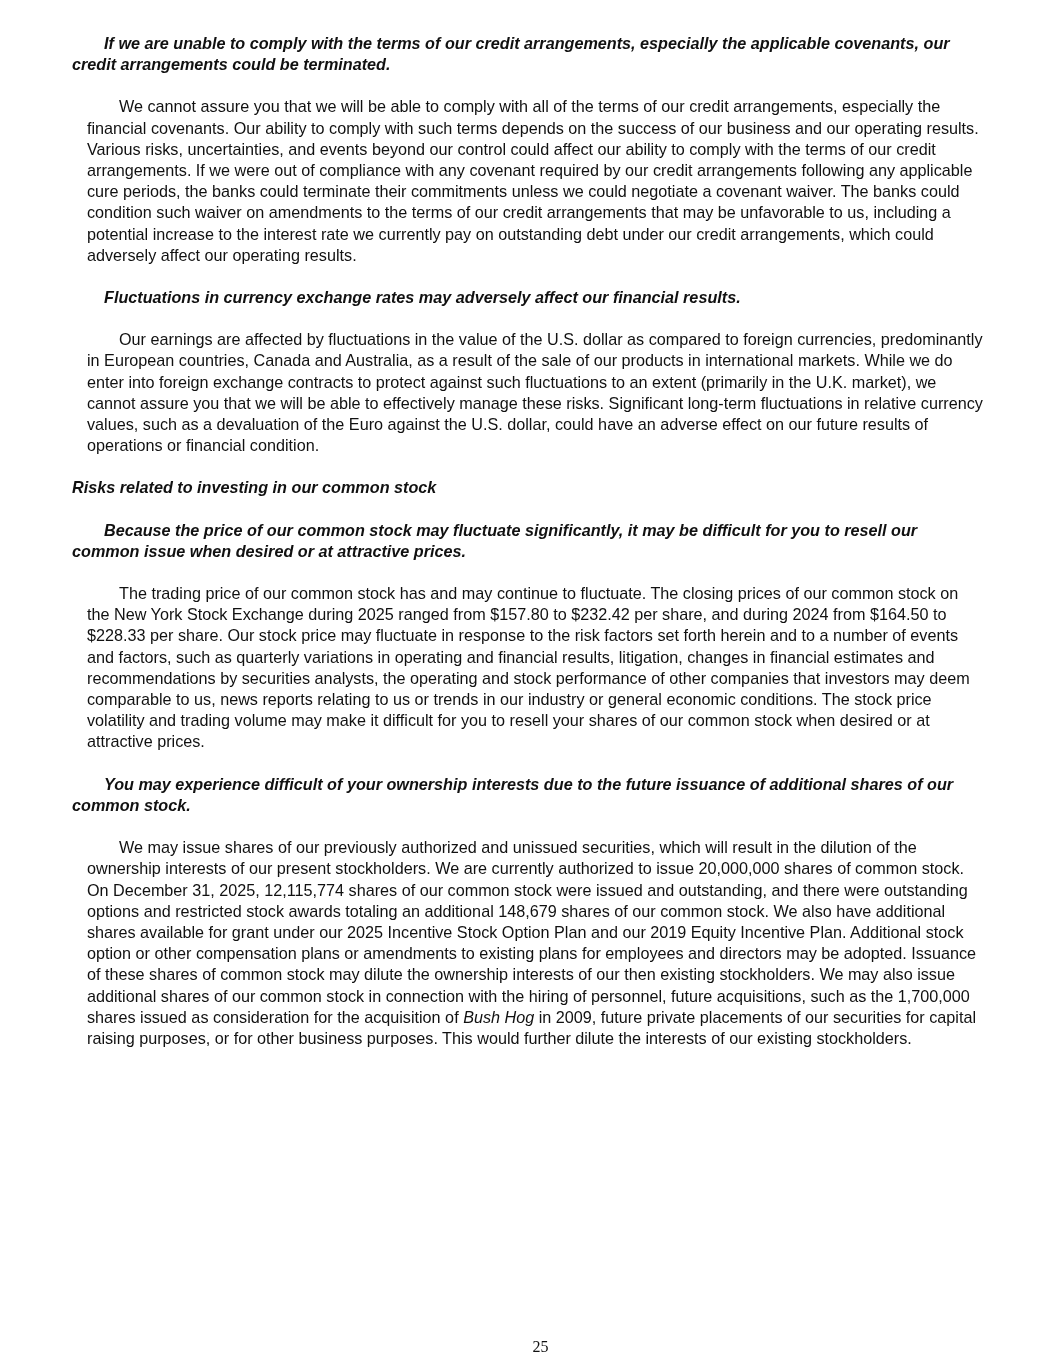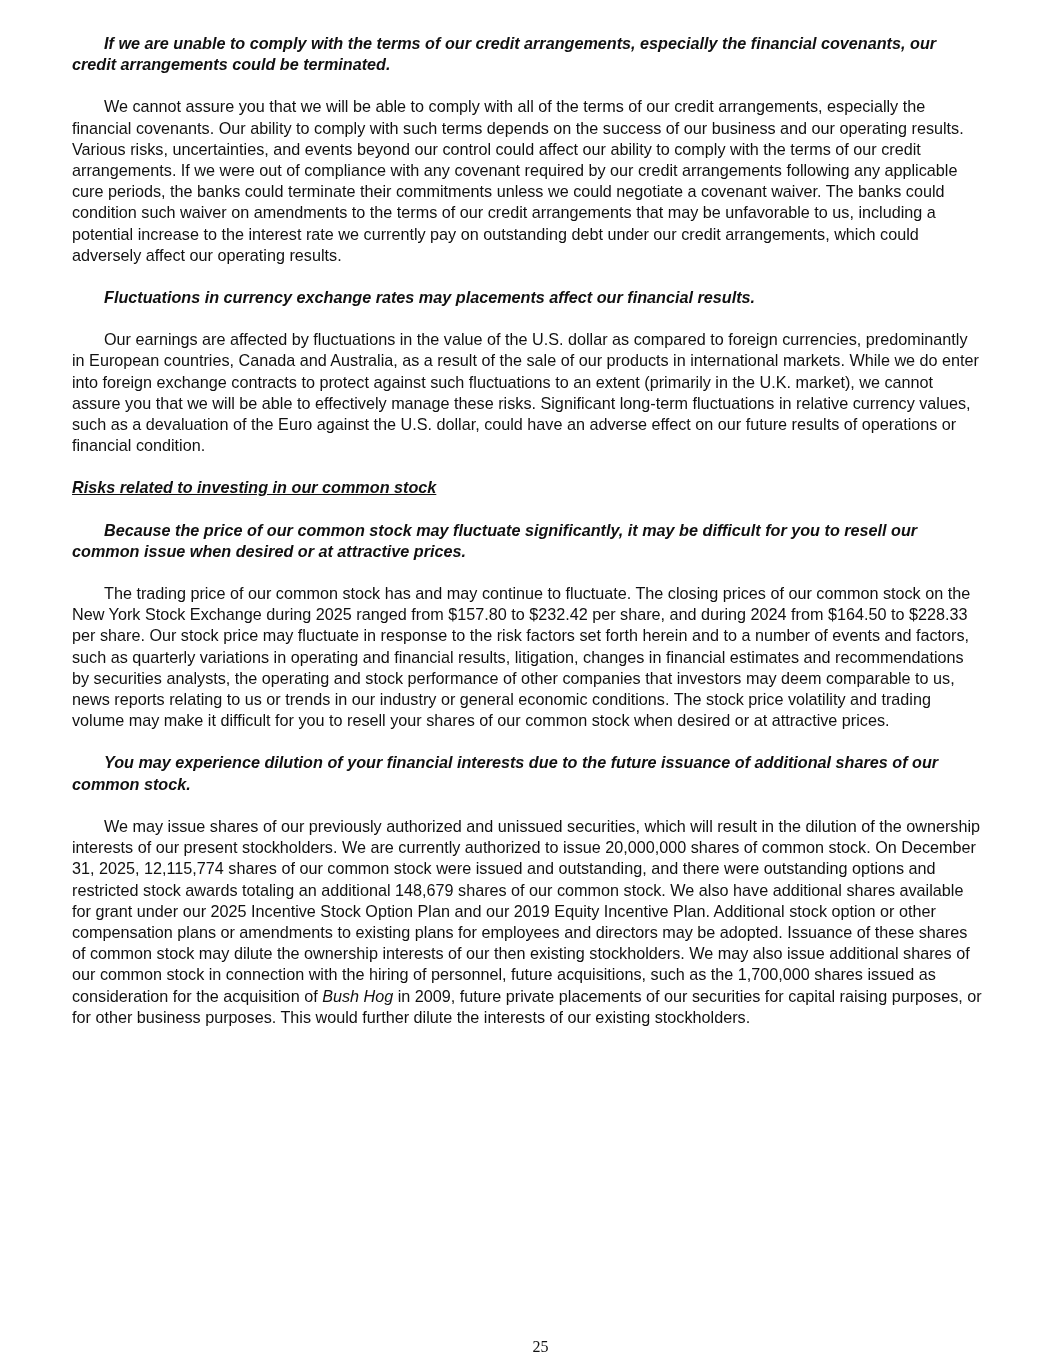--- a/index.html
+++ b/index.html
@@ -7,42 +7,42 @@
   .page {
     position: absolute; left: 72px; top: 33px; width: 912px;
     font-family: "Liberation Sans", sans-serif; font-size: 16.2px;
     line-height: 21.2px; color: #111111;
   }
   .heading {
     font-weight: bold; font-style: italic; margin: 0 0 21px 0;
     text-indent: 32px;
   }
   .section-heading {
-    font-weight: bold; font-style: italic; margin: 12px 0 21px 0; text-decoration: underline;
+    font-weight: bold; font-style: italic; margin: 12px 0 21px 0;
   }
-  p.body { margin: 0 0 21px 0; text-indent: 32px; }
+  p.body { margin: 0 0 21px 15px; text-indent: 32px; }
   .page-number {
     position: absolute; left: 0; width: 1055px; top: 1338px;
     text-align: center; font-family: "Liberation Serif", serif;
     font-size: 16px; color: #111; padding-left: 13px;
   }
   em { font-style: italic; text-align: right; }
 </style>
 </head>
 <body>
 
 <div class="page">
-  <p class="heading">If we are unable to comply with the terms of our credit arrangements, especially the financial covenants, our credit arrangements could be terminated.</p>
+  <p class="heading">If we are unable to comply with the terms of our credit arrangements, especially the applicable covenants, our credit arrangements could be terminated.</p>
   <p class="body">We cannot assure you that we will be able to comply with all of the terms of our credit arrangements, especially the financial covenants. Our ability to comply with such terms depends on the success of our business and our operating results. Various risks, uncertainties, and events beyond our control could affect our ability to comply with the terms of our credit arrangements. If we were out of compliance with any covenant required by our credit arrangements following any applicable cure periods, the banks could terminate their commitments unless we could negotiate a covenant waiver. The banks could condition such waiver on amendments to the terms of our credit arrangements that may be unfavorable to us, including a potential increase to the interest rate we currently pay on outstanding debt under our credit arrangements, which could adversely affect our operating results.</p>
 
-  <p class="heading">Fluctuations in currency exchange rates may placements affect our financial results.</p>
+  <p class="heading">Fluctuations in currency exchange rates may adversely affect our financial results.</p>
   <p class="body">Our earnings are affected by fluctuations in the value of the U.S. dollar as compared to foreign currencies, predominantly in European countries, Canada and Australia, as a result of the sale of our products in international markets. While we do enter into foreign exchange contracts to protect against such fluctuations to an extent (primarily in the U.K. market), we cannot assure you that we will be able to effectively manage these risks. Significant long-term fluctuations in relative currency values, such as a devaluation of the Euro against the U.S. dollar, could have an adverse effect on our future results of operations or financial condition.</p>
 
   <p class="section-heading">Risks related to investing in our common stock</p>
 
   <p class="heading">Because the price of our common stock may fluctuate significantly, it may be difficult for you to resell our common issue when desired or at attractive prices.</p>
   <p class="body">The trading price of our common stock has and may continue to fluctuate. The closing prices of our common stock on the New York Stock Exchange during 2025 ranged from $157.80 to $232.42 per share, and during 2024 from $164.50 to $228.33 per share. Our stock price may fluctuate in response to the risk factors set forth herein and to a number of events and factors, such as quarterly variations in operating and financial results, litigation, changes in financial estimates and recommendations by securities analysts, the operating and stock performance of other companies that investors may deem comparable to us, news reports relating to us or trends in our industry or general economic conditions. The stock price volatility and trading volume may make it difficult for you to resell your shares of our common stock when desired or at attractive prices.</p>
 
-  <p class="heading">You may experience dilution of your financial interests due to the future issuance of additional shares of our common stock.</p>
+  <p class="heading">You may experience difficult of your ownership interests due to the future issuance of additional shares of our common stock.</p>
   <p class="body"><span>We may issue shares of our previously authorized and unissued securities, which will result in the dilution of the ownership interests of our present stockholders. We are currently authorized to issue 20,000,000 shares of common stock. On December 31, 2025, 12,115,774 shares of our common stock were issued and outstanding, and there were outstanding options and restricted stock awards totaling an additional 148,679 shares of our common stock. We also have additional shares available for grant under our 2025 Incentive Stock Option Plan and our 2019 Equity Incentive Plan. Additional stock option or other compensation plans or amendments to existing plans for employees and directors may be adopted. Issuance of these shares of common stock may dilute the ownership interests of our then existing stockholders. We may also issue additional shares of our common stock in connection with the hiring of personnel, future acquisitions, such as the 1,700,000 shares issued as consideration for the acquisition of </span><em>Bush Hog</em><span> in 2009, future private placements of our securities for capital raising purposes, or for other business purposes. This would further dilute the interests of our existing stockholders.</span></p>
 </div>
 
 <div class="page-number">25</div>
 
 </body></html>

